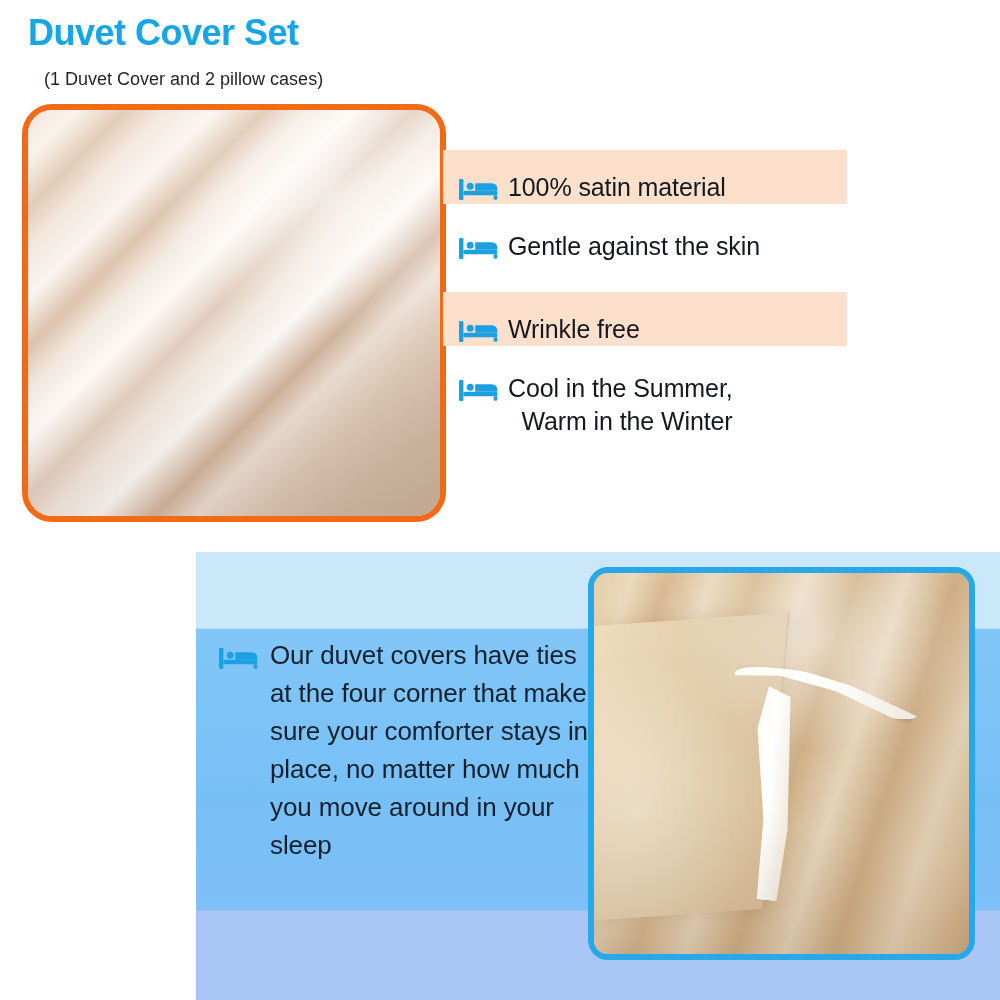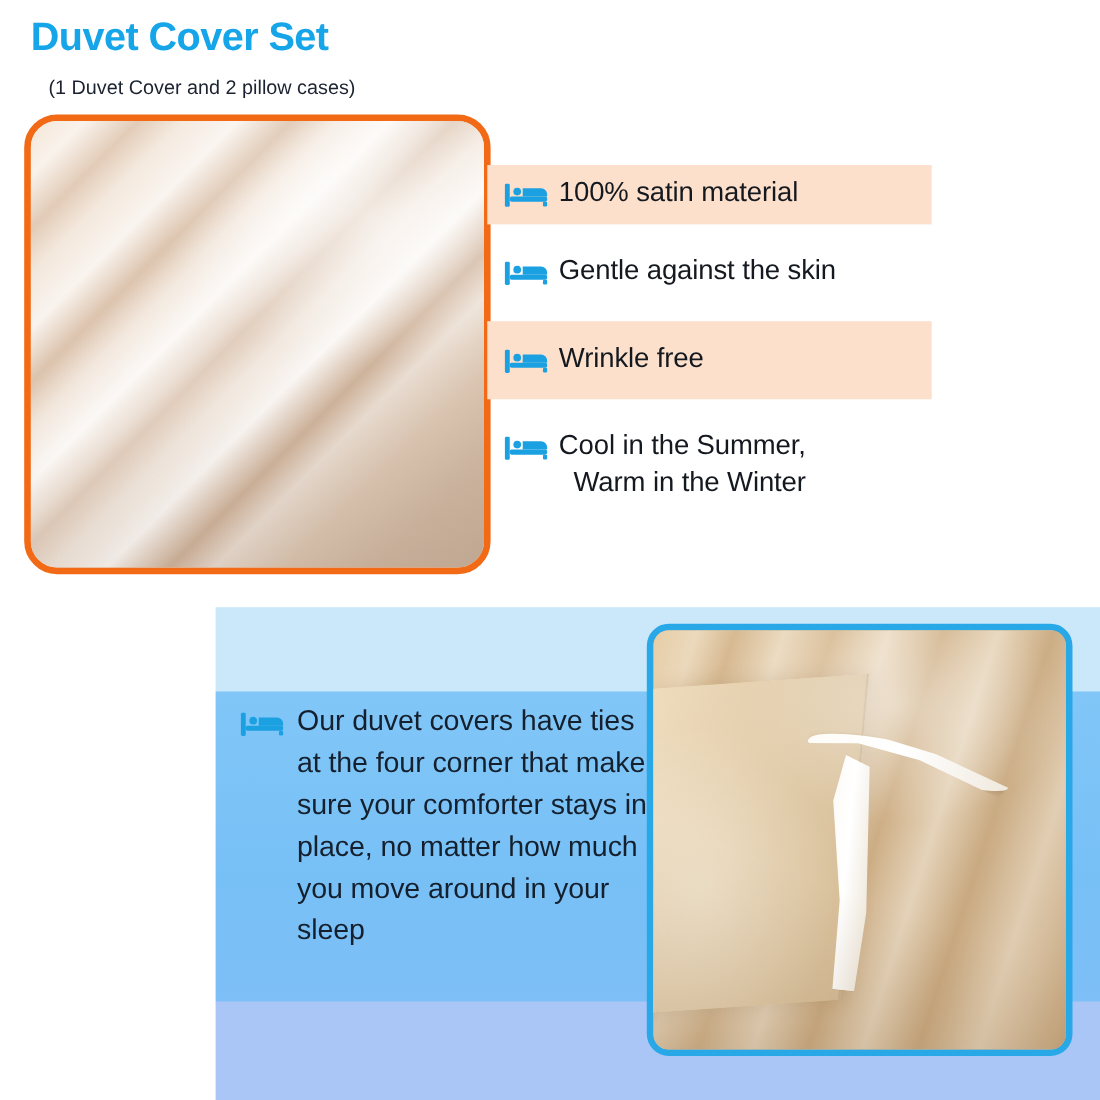--- a/index.html
+++ b/index.html
@@ -107,26 +107,26 @@
     left: 443px;
     top: 150px;
     width: 404px;
   }
   .feature-row {
     position: relative;
     display: flex;
     align-items: flex-start;
     box-sizing: border-box;
   }
-  .feature-row.band-on { background: #FCE0CB; }
+  .feature-row.band-on { background: #FCE0CB; align-items: flex-end; }
   .feature-row.r1 { height: 54px; padding-top: 9px; }
   .feature-row.gap1 { height: 17px; }
   .feature-row.r2 { height: 54px; padding-top: 9px; }
   .feature-row.gap2 { height: 17px; }
-  .feature-row.r3 { height: 71px; padding-top: 18px; }
+  .feature-row.r3 { height: 54px; padding-top: 18px; }
   .feature-row.gap3 { height: 17px; }
   .feature-row.r4 { height: 88px; padding-top: 9px; text-align: right; }
 
   .bed-icon {
     flex: 0 0 auto;
     width: 42px;
     height: 30px;
     margin-left: 15px;
     margin-right: 8px;
     margin-top: 3px;

